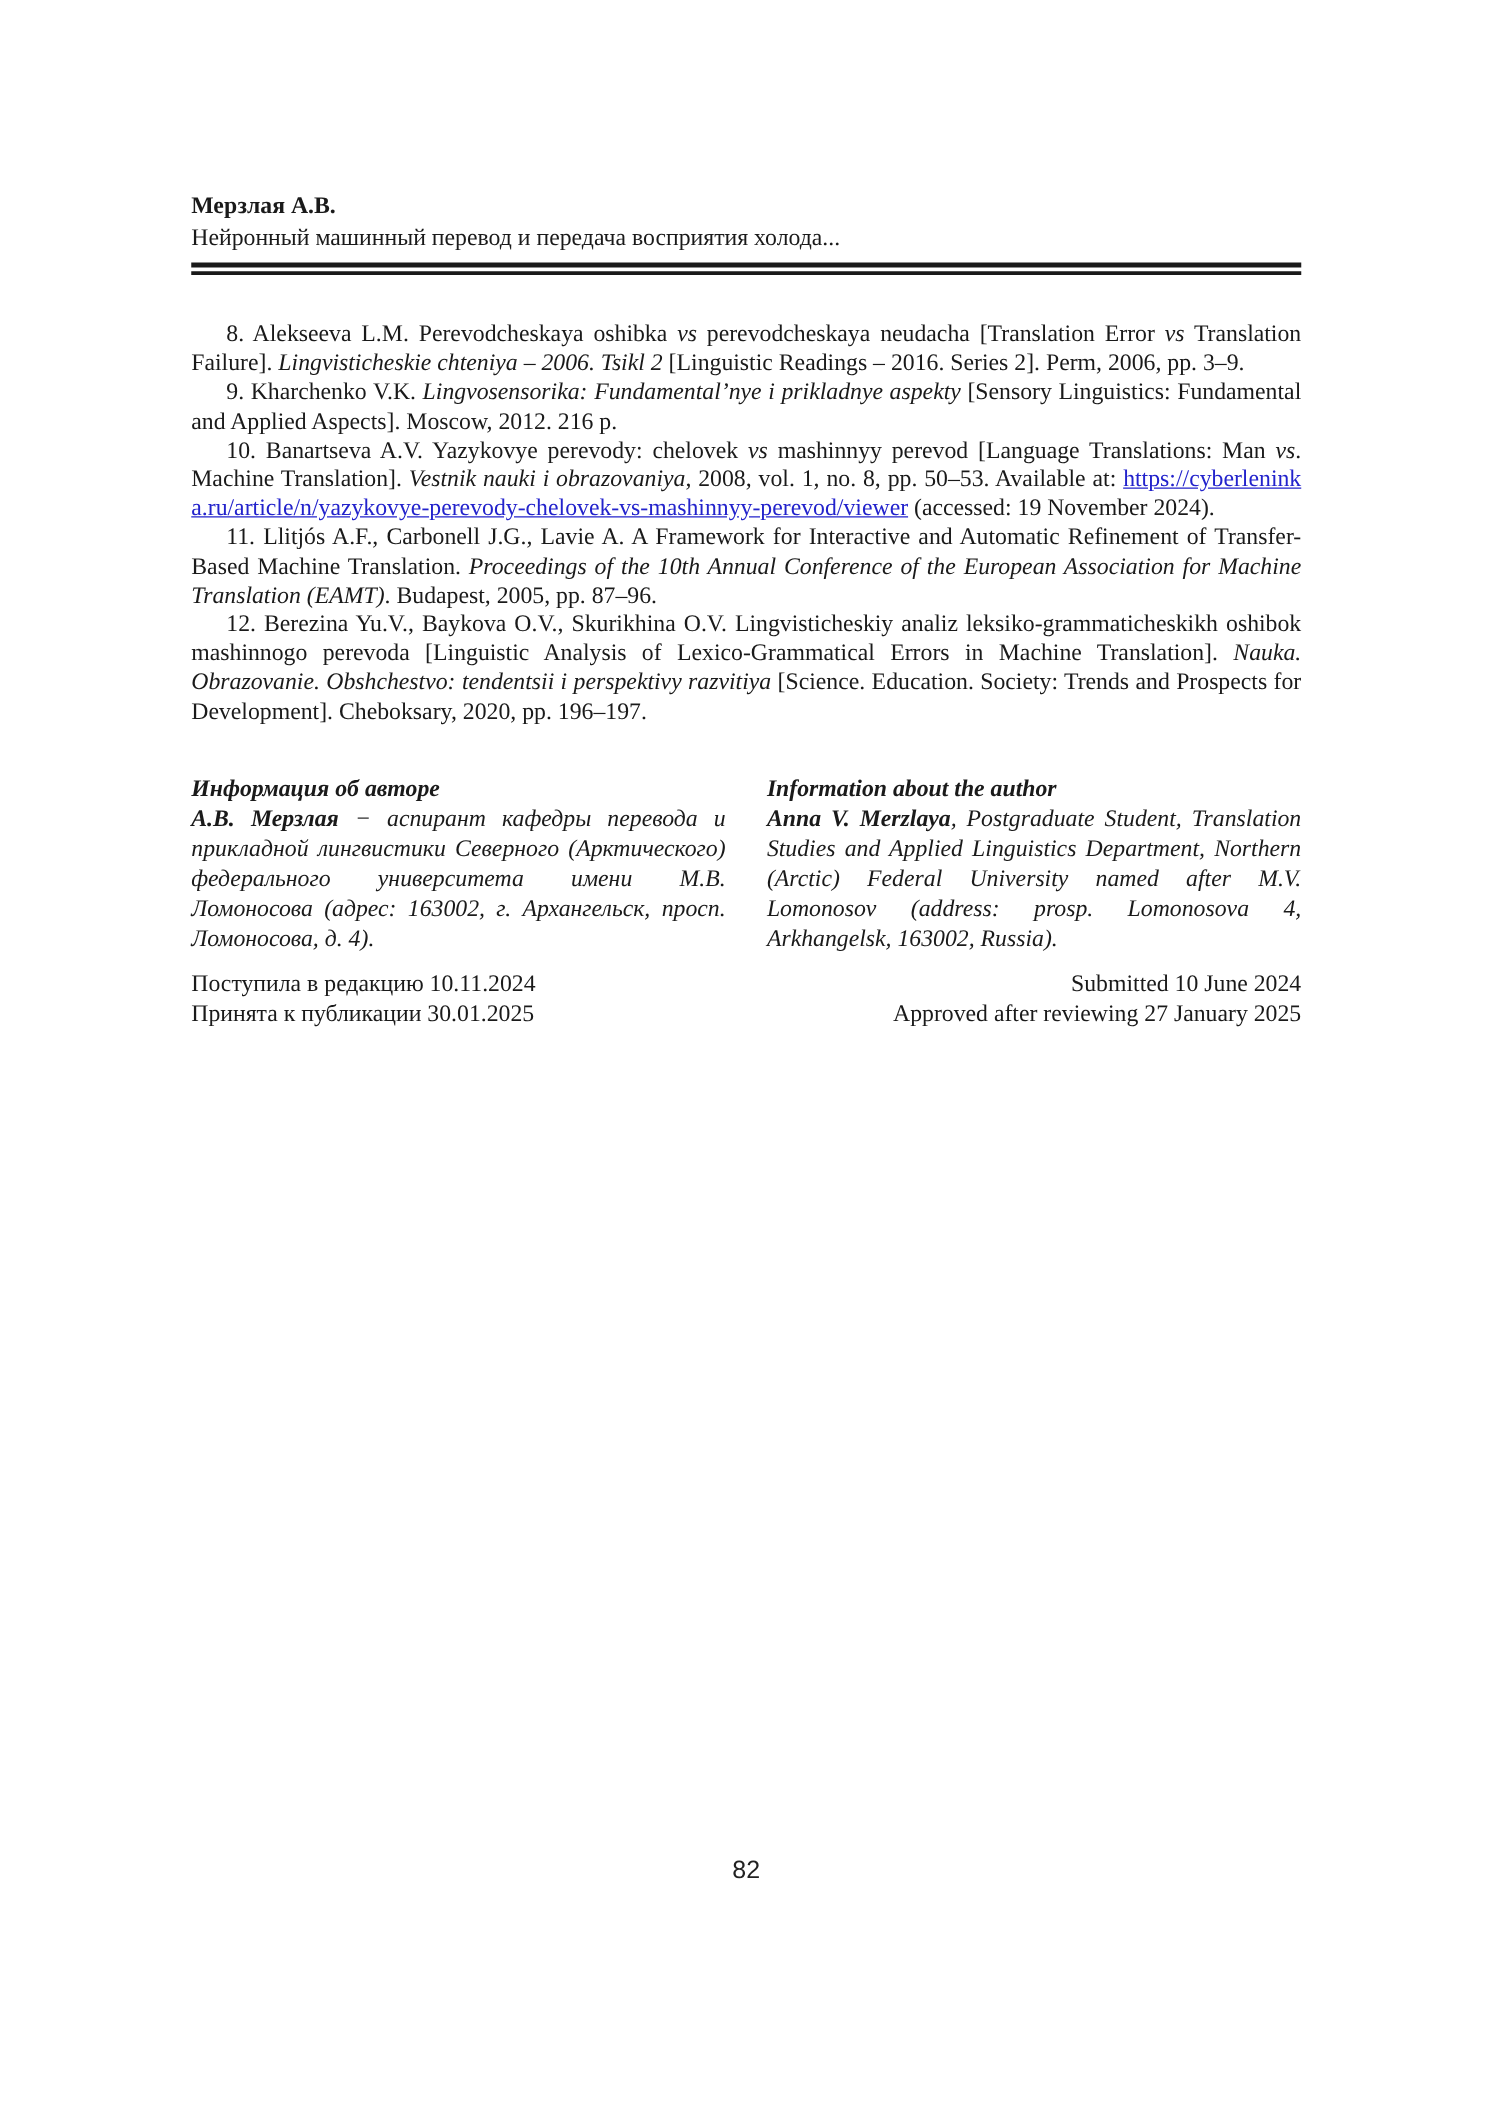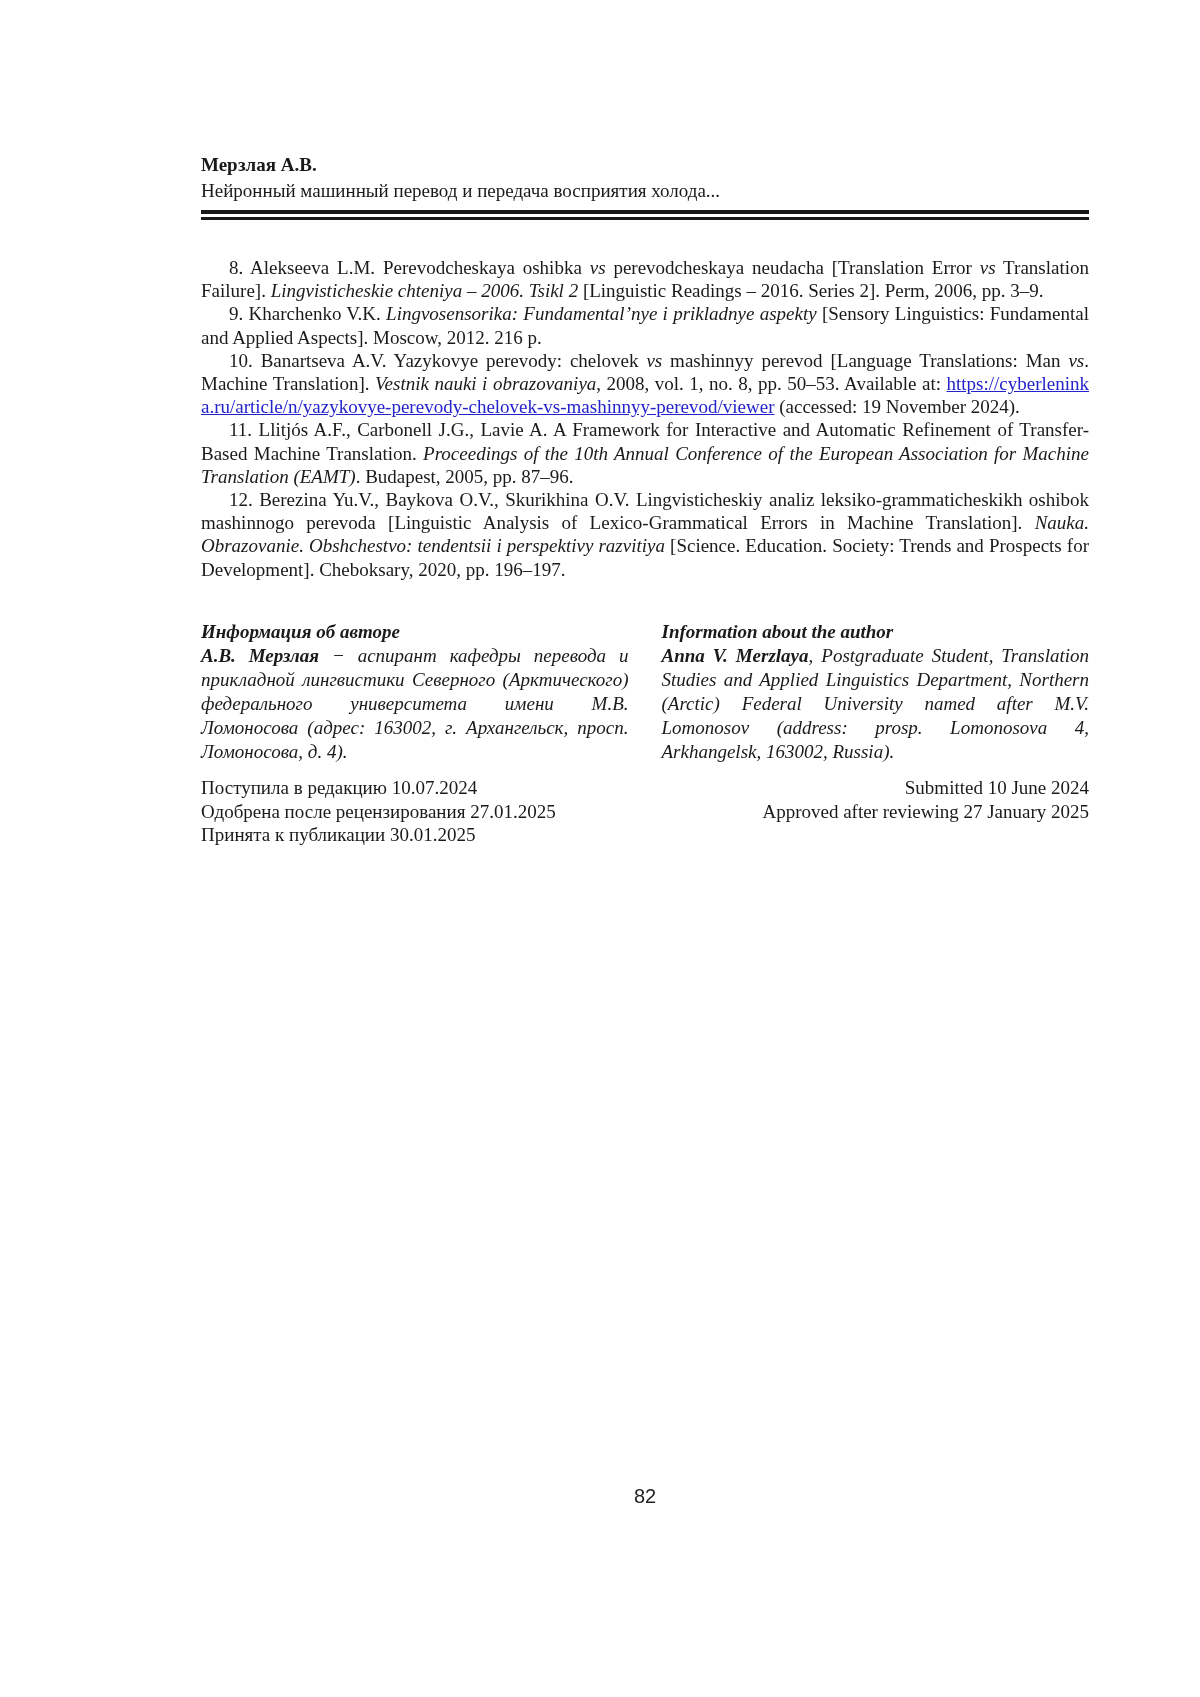--- a/index.html
+++ b/index.html
@@ -13,21 +13,21 @@
     position: relative;
     width: 1200px; height: 1697px;
     background: #ffffff;
     overflow: hidden;
   }
   .content {
     position: absolute;
     left: 153px; top: 152px;
     width: 888px;
   }
-  .section { position: absolute; left: 0; width: 888px; margin-left: 48px; }
+  .section { position: absolute; left: 0; width: 888px; }
 
   
   .running-head { top: 0; }
   .running-author {
     font-size: 19px; font-weight: bold; line-height: 26px;
   }
   .running-title {
     font-size: 19px; line-height: 26px;
   }
   .double-rule {
@@ -111,22 +111,21 @@
         <p class="info-text"><span class="bi">А.В. Мерзлая</span><span class="it"> − аспирант кафедры перевода и приклад­ной лингвистики Северного (Арктического) федераль­ного университета имени М.В. Ломоносова (адрес: 163002, г. Архангельск, просп. Ломоносова, д. 4).</span></p>
       </div>
       <div class="author-col">
         <div class="info-heading">Information about the author</div>
         <p class="info-text"><span class="bi">Anna V. Merzlaya</span><span class="it">, Postgraduate Student, Translation Studies and Applied Linguistics Department, Northern (Arctic) Federal University named after M.V. Lomonosov (address: prosp. Lomonosova 4, Arkhangelsk, 163002, Russia).</span></p>
       </div>
     </section>
 
     <section class="section dates">
       <div class="dates-col dates-left">
-        <div class="date-line">Поступила в редакцию 10.07.2024</div>
-        <div class="date-line">Одобрена после рецензирования 27.01.2025</div>
+        <div class="date-line">Поступила в редакцию 10.11.2024</div>
         <div class="date-line">Принята к публикации 30.01.2025</div>
       </div>
       <div class="dates-col dates-right">
         <div class="date-line">Submitted 10 June 2024</div>
         <div class="date-line">Approved after reviewing 27 January 2025</div>
       </div>
     </section>
 
     <footer class="section page-footer">
       <span class="page-number">82</span>

